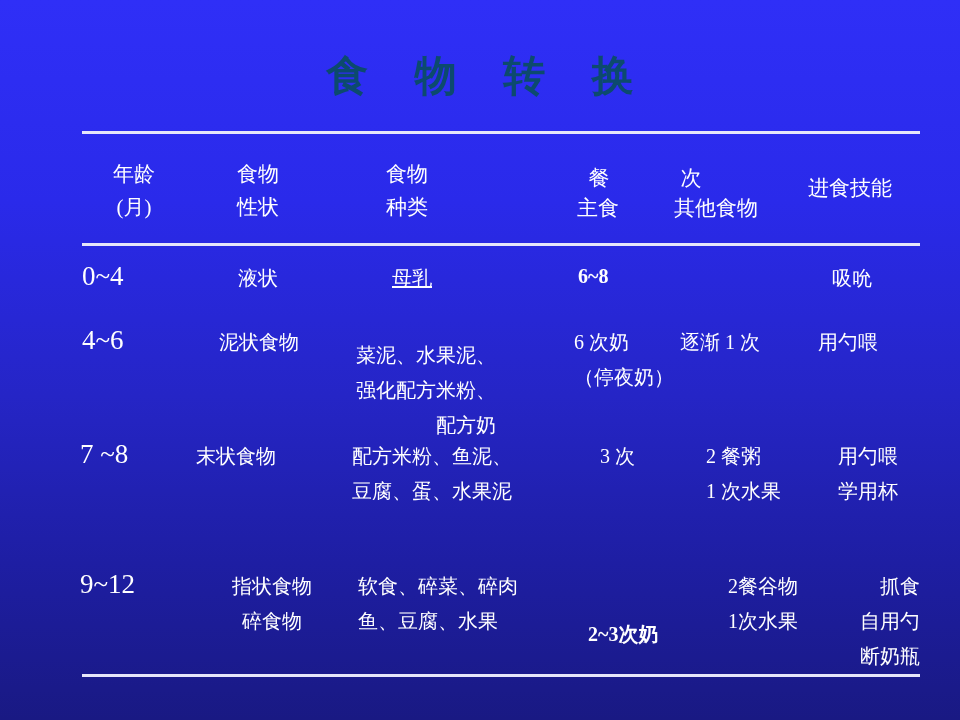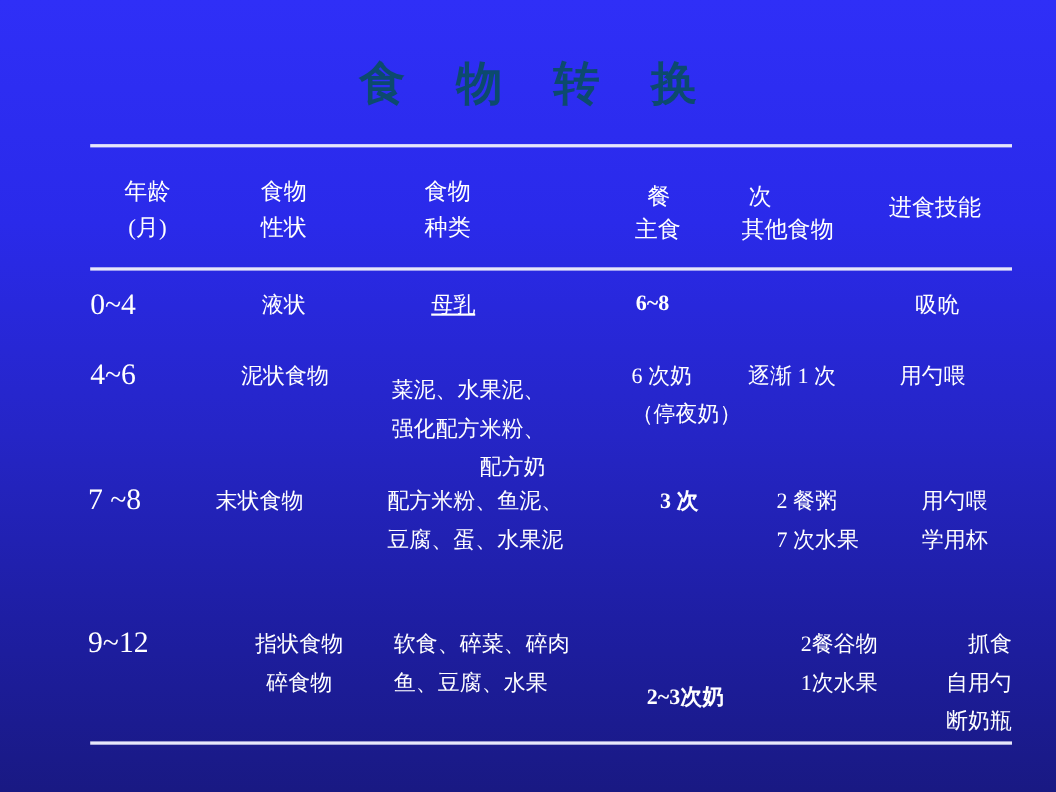--- a/index.html
+++ b/index.html
@@ -93,21 +93,21 @@
   .r2-tex    { left: 192px; top: 325px; width: 134px; text-align: center; }
   .r2-kind   { left: 356px; top: 325px; text-align: right; margin-top: 13px; }
   .r2-meal   { left: 574px; top: 325px; text-align: left; }
   .r2-other  { left: 680px; top: 325px; text-align: left; }
   .r2-skill  { left: 818px; top: 325px; text-align: left; }
 
   
   .r3-age    { left: 80px;  top: 437px; width: 104px; }
   .r3-tex    { left: 196px; top: 439px; width: 130px; text-align: left; }
   .r3-kind   { left: 352px; top: 439px; text-align: left; }
-  .r3-meal   { left: 600px; top: 439px; text-align: center; font-weight: bold; }
+  .r3-meal   { left: 600px; top: 439px; text-align: center; }
   .r3-other  { left: 706px; top: 439px; text-align: left; }
   .r3-skill  { left: 838px; top: 439px; text-align: left; }
 
   
   .r4-age    { left: 80px;  top: 567px; width: 110px; }
   .r4-tex    { left: 202px; top: 569px; width: 140px; text-align: center; }
   .r4-kind   { left: 358px; top: 569px; text-align: left; }
   .r4-meal   { left: 588px; top: 569px; text-align: left; font-weight: bold; margin-top: 48px; }
   .r4-other  { left: 728px; top: 569px; text-align: left; }
   .r4-skill  { left: 838px; top: 569px; text-align: right; width: 82px; }
@@ -180,21 +180,21 @@
   <div class="cell r3-tex">末状食物</div>
   <div class="cell r3-kind">
     <span class="sub">配方米粉、鱼泥、</span>
     <span class="sub">豆腐、蛋、水果泥</span>
   </div>
   <div class="cell r3-meal">
     <span class="sub">3 次</span>
   </div>
   <div class="cell r3-other">
     <span class="sub">2 餐粥</span>
-    <span class="sub">7 次水果</span>
+    <span class="sub">1 次水果</span>
   </div>
   <div class="cell r3-skill">
     <span class="sub">用勺喂</span>
     <span class="sub">学用杯</span>
   </div>
 
   <div class="cell age r4-age">9~12</div>
   <div class="cell r4-tex">
     <span class="sub">指状食物</span>
     <span class="sub">碎食物</span>

